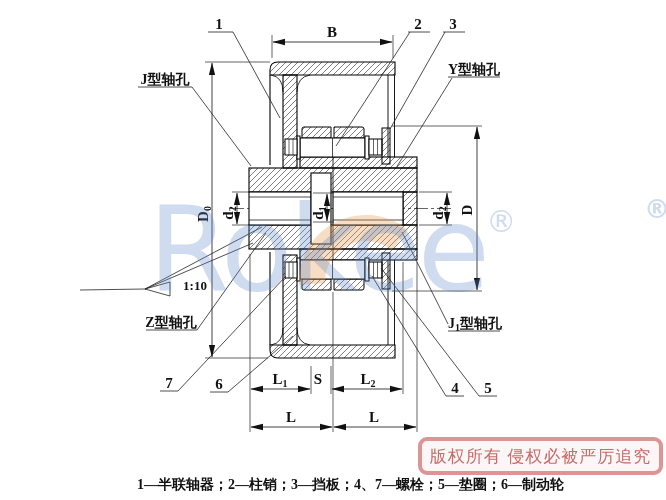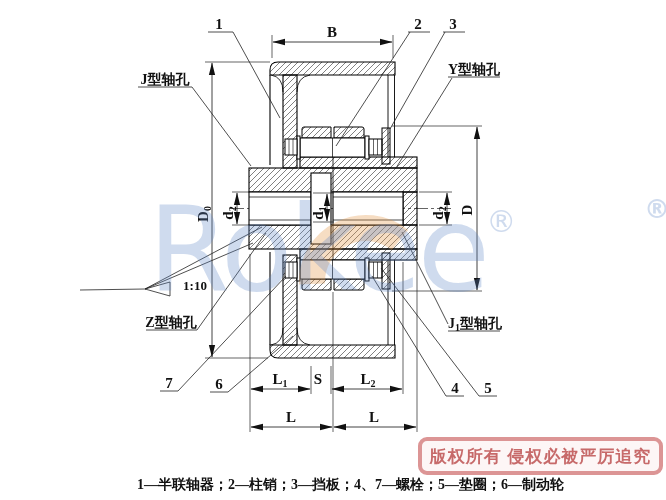--- a/index.html
+++ b/index.html
@@ -13,21 +13,21 @@
       user-select:none;white-space:nowrap;margin-left:44px;}
   #wm .reg{font-size:30px;vertical-align:58px;letter-spacing:0;}
   #wm2{position:absolute;left:644px;top:194px;z-index:2;pointer-events:none;
        font-family:"DejaVu Sans",sans-serif;font-weight:bold;font-size:26px;
        color:rgba(96,136,200,0.30);}
   
   #banner{position:absolute;left:418px;top:437px;width:245px;height:38px;z-index:3;
           box-sizing:border-box;border:4px solid #dc9595;border-radius:9px;background:#fdf6f6;
           display:flex;align-items:center;justify-content:center;
           font-family:"Liberation Sans","DejaVu Sans",sans-serif;
-          font-size:17px;font-weight:bold;color:#c76a6a;letter-spacing:1px;white-space:nowrap;}
+          font-size:17px;font-weight:normal;color:#c76a6a;letter-spacing:1px;white-space:nowrap;}
   
   #caption{position:absolute;left:0;top:476px;width:666px;z-index:2;text-align:center;
            padding-left:35px;box-sizing:border-box;
            font-size:14px;font-weight:600;color:#111;white-space:nowrap;}
   text{fill:#111;}
   .dimtxt{font-size:15px;font-weight:600;}
   .calltxt{font-size:15px;font-weight:600;}
   .cjk{font-size:14px;font-weight:600;}
   .sub{font-size:10px;}
 </style>

